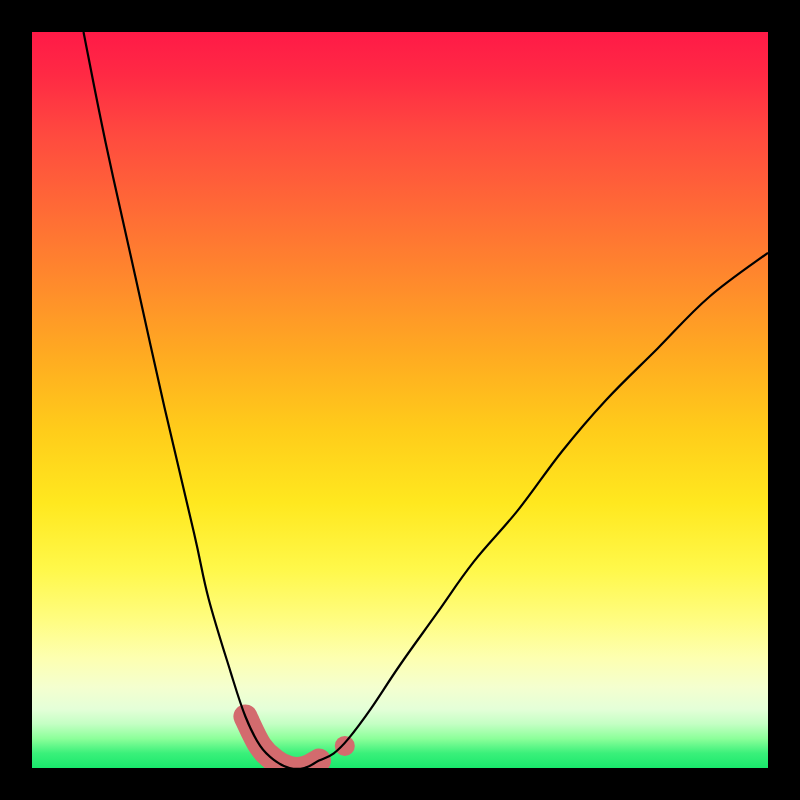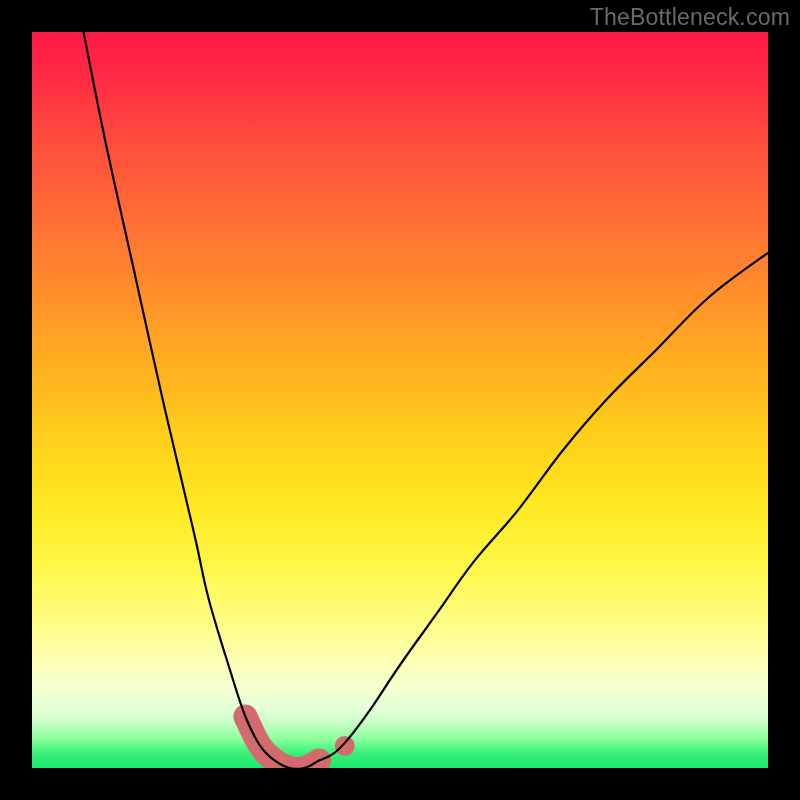--- a/index.html
+++ b/index.html
@@ -87,14 +87,13 @@
 <body>
 
 <div class="frame">
   <div class="plot-area">
     <svg class="curve-layer" viewBox="0 0 736 736" preserveAspectRatio="none">
       <path id="trough-path" class="trough-highlight" d="M 213.4 684.5 C 216.1 689.8, 222.9 706.0, 228.2 713.9 C 233.5 721.9, 237.6 724.7, 242.9 728.6 C 248.2 732.6, 252.3 734.7, 257.6 736.0 C 262.9 737.3, 267.0 737.3, 272.3 736.0 C 277.6 734.7, 284.4 730.0, 287.0 728.6"></path>
       <circle id="trough-dot" class="extra-dot" r="10" cx="312.8" cy="713.9"></circle>
       <path id="curve-path" class="curve-line" d="M 51.5 0.0 C 55.5 19.9, 64.3 66.7, 73.6 110.4 C 82.9 154.1, 92.4 195.2, 103.0 242.9 C 113.6 290.6, 121.9 329.0, 132.5 375.4 C 143.1 421.7, 154.0 466.0, 161.9 500.5 C 169.9 534.9, 170.0 541.5, 176.6 566.7 C 183.3 591.9, 192.1 619.1, 198.7 640.3 C 205.3 661.5, 208.1 671.2, 213.4 684.5 C 218.7 697.7, 222.9 706.0, 228.2 713.9 C 233.5 721.9, 237.6 724.7, 242.9 728.6 C 248.2 732.6, 252.3 734.7, 257.6 736.0 C 262.9 737.3, 267.0 737.3, 272.3 736.0 C 277.6 734.7, 281.7 731.3, 287.0 728.6 C 292.3 726.0, 296.5 725.3, 301.8 721.3 C 307.1 717.3, 309.9 714.5, 316.5 706.6 C 323.1 698.6, 329.3 690.4, 338.6 677.1 C 347.8 663.9, 356.1 650.2, 368.0 633.0 C 379.9 615.7, 391.6 600.0, 404.8 581.4 C 418.0 562.9, 427.0 548.5, 441.6 529.9 C 456.2 511.4, 469.9 498.3, 485.8 478.4 C 501.7 458.5, 514.0 439.4, 529.9 419.5 C 545.8 399.6, 556.9 386.5, 574.1 368.0 C 591.3 349.5, 607.1 335.0, 625.6 316.5 C 644.1 297.9, 657.2 282.2, 677.1 265.0 C 697.0 247.7, 725.4 228.7, 736.0 220.8"></path>
     </svg>
   </div>
-  <div class="watermark">TheBottleneck.com</div>
 </div>
 
 </body></html>

